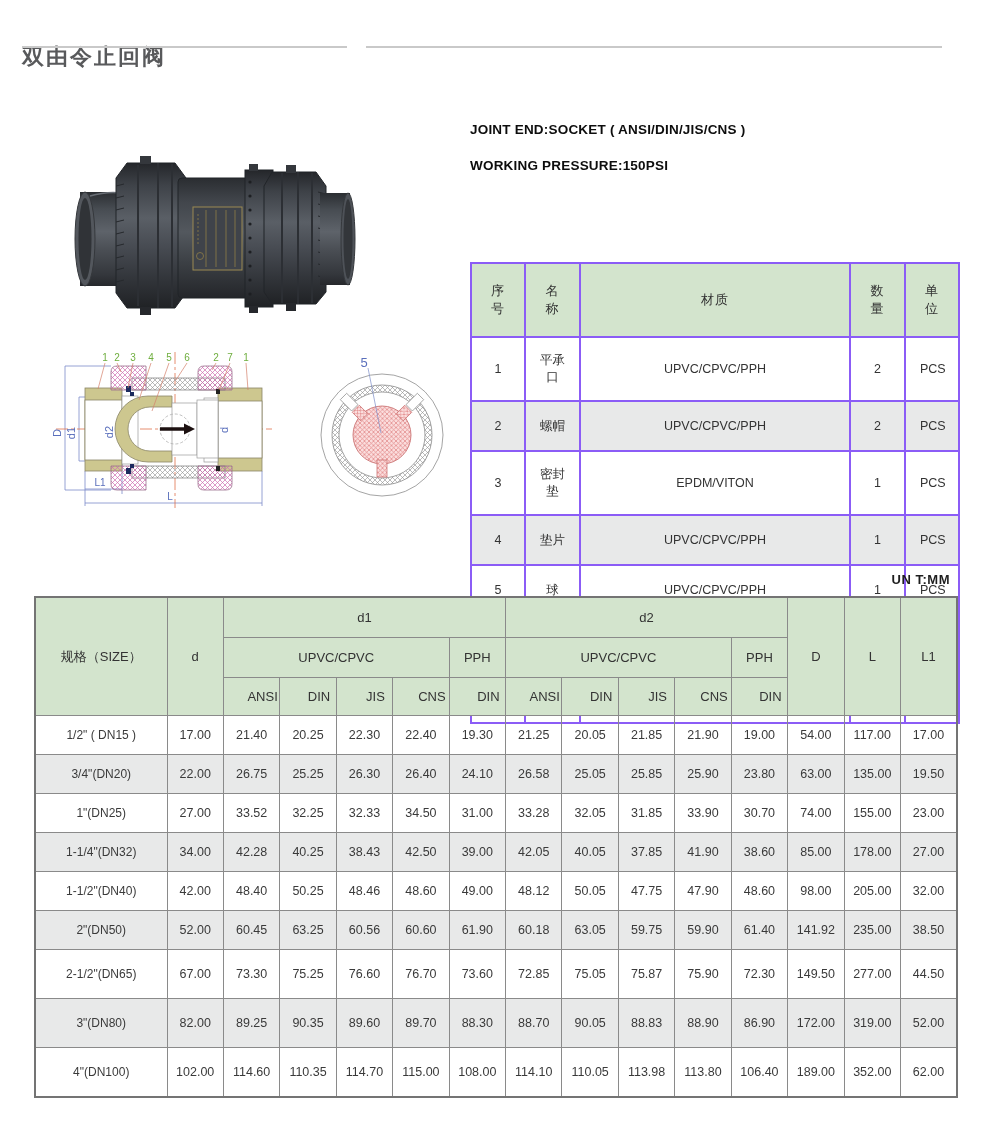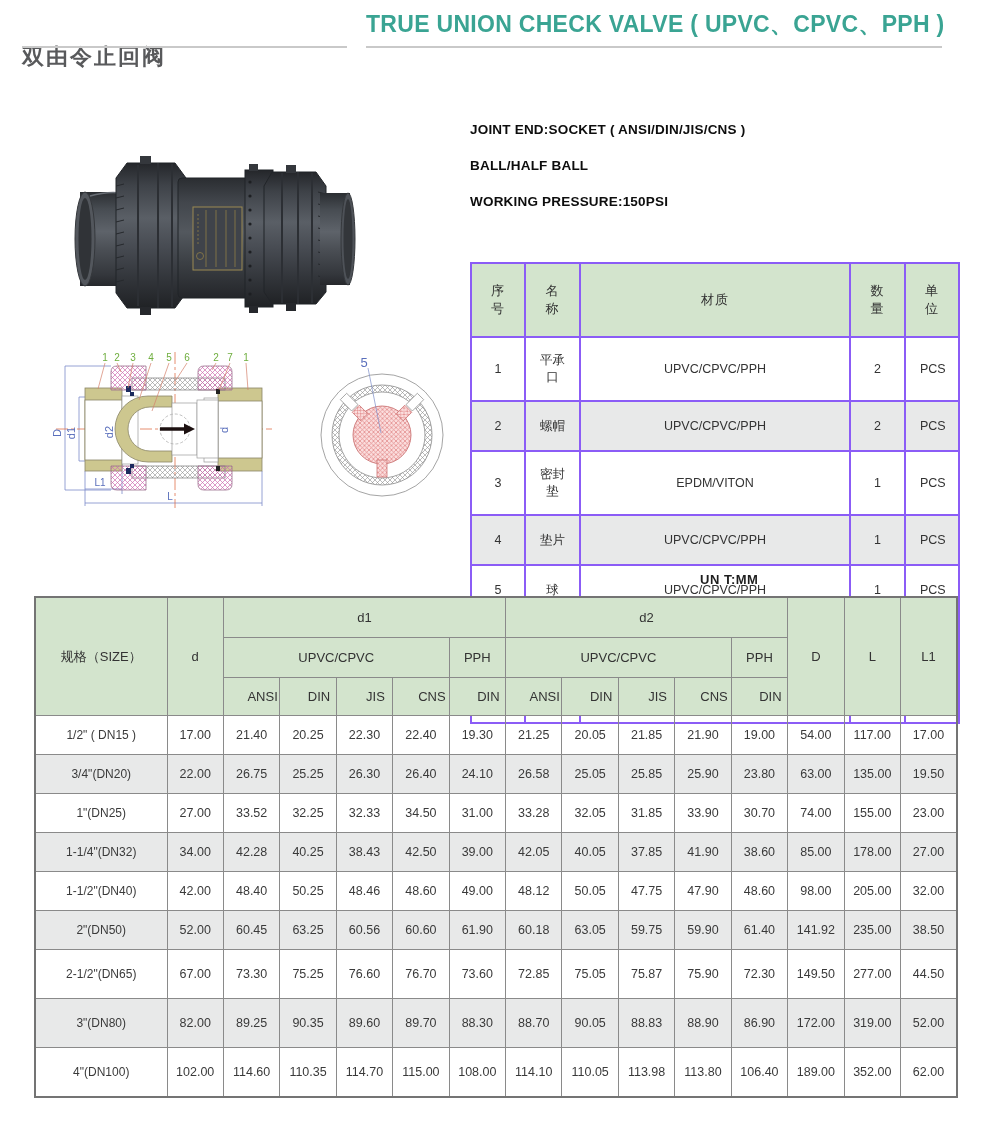--- a/index.html
+++ b/index.html
@@ -24,21 +24,21 @@
   
   .parts-table{
     position:absolute;left:470px;top:262px;width:488px;border-collapse:collapse;
     table-layout:fixed;border:2px solid #4f4f4f;
   }
   .parts-table th,.parts-table td{border:2px solid #8b5cf6;text-align:center;padding:14px;}
   .parts-table th{background:#d3e4cd;height:44px;font-weight:400;font-size:13px;color:#333;letter-spacing:1px;}
   .parts-table td{height:20px;font-size:12.5px;color:#333;}
   .parts-table tbody tr:nth-child(even){background:#e8e9e9;}
   
-  .unit-note{position:absolute;left:700px;top:572px;width:250px;text-align:left;
+  .unit-note{position:absolute;left:700px;top:572px;width:250px;text-align:right;
     font-size:13px;font-weight:bold;color:#1e1e1e;letter-spacing:0.5px;}
   
   .size-table{
     position:absolute;left:34px;top:596px;width:924px;border-collapse:collapse;
     table-layout:fixed;border:2px solid #747474;
   }
   .size-table th,.size-table td{border:1px solid #8a8a8a;text-align:center;padding:0;}
   .size-table th{background:#d3e4cd;font-weight:400;font-size:13px;color:#333;}
   .size-table thead tr.h1 th{height:39px;}
   .size-table thead tr.h2 th{height:39px;}
@@ -51,21 +51,20 @@
   svg{position:absolute;}
   svg text{font-family:"Liberation Sans","DejaVu Sans",sans-serif;}
 </style>
 </head>
 <body>
 
 <div class="page">
 
   <div class="title-zh">双由令止回阀</div>
   <div class="rule-zh"></div>
-  <div class="title-en">TRUE UNION CHECK VALVE ( UPVC、CPVC、PPH )</div>
   <div class="rule-en"></div>
 
   <svg style="left:60px;top:130px" width="390" height="200" viewBox="60 130 390 200">
     <defs>
       <linearGradient id="gSock" x1="0" y1="0" x2="0" y2="1">
         <stop offset="0" stop-color="#2b2e32"></stop>
           <stop offset="0.18" stop-color="#474c52"></stop>
         <stop offset="0.42" stop-color="#5e636a"></stop>
           <stop offset="0.62" stop-color="#4a4e54"></stop>
         <stop offset="0.88" stop-color="#34373c"></stop>
@@ -166,21 +165,20 @@
 
     <g>
       <rect x="320" y="193" width="30" height="92" fill="url(#gSock)"></rect>
       <ellipse cx="348" cy="239" rx="7" ry="46" fill="#4e5258" stroke="#35383c"></ellipse>
       <ellipse cx="348" cy="239" rx="4.5" ry="40" fill="#33363a"></ellipse>
     </g>
   </svg>
 
   <div class="specs">
     <div class="line">JOINT END:SOCKET ( ANSI/DIN/JIS/CNS )</div>
-    <div class="line">BALL/HALF BALL</div>
     <div class="line">WORKING PRESSURE:150PSI</div>
   </div>
 
   <table class="parts-table">
     <colgroup>
         <col style="width:54px">
         <col style="width:55px">
         <col style="width:270px">
         <col style="width:55px">
         <col style="width:54px">

